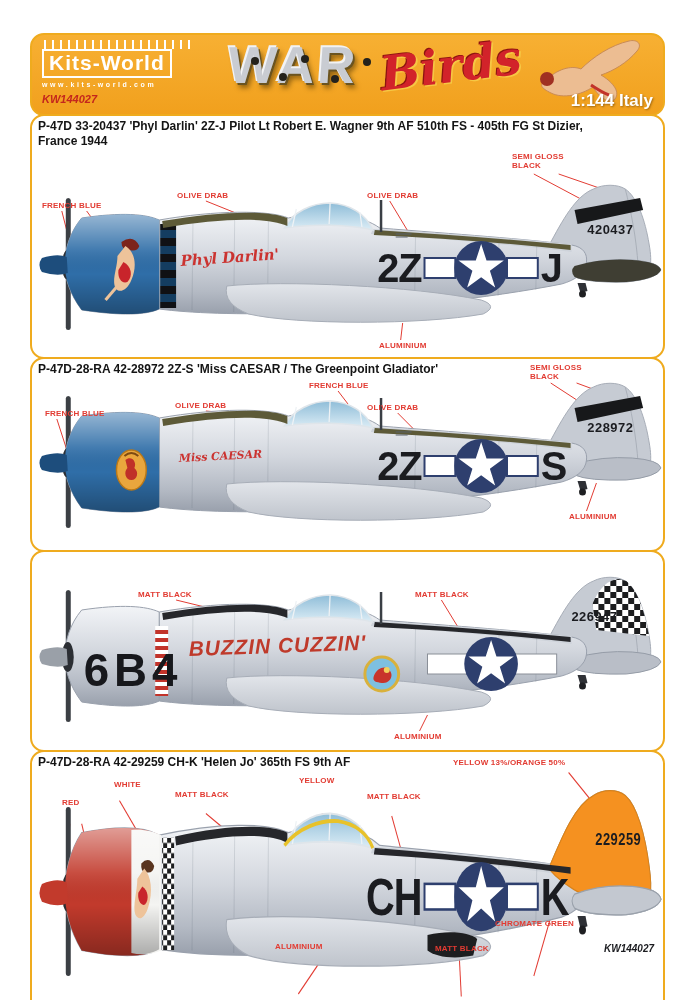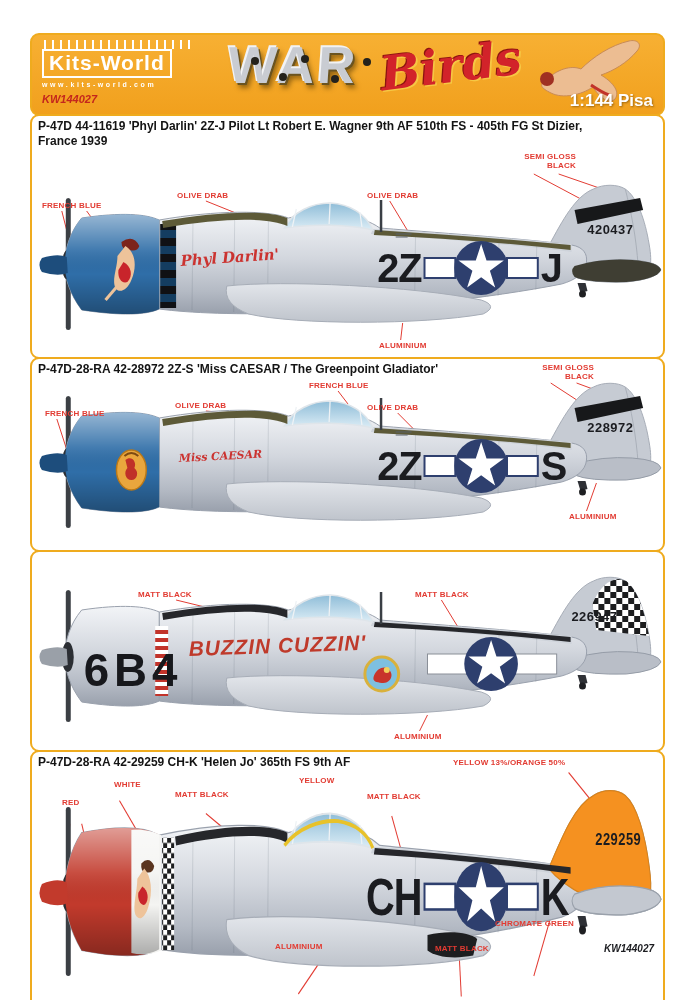--- a/index.html
+++ b/index.html
@@ -1,20 +1,20 @@
 <!DOCTYPE html>
 <html><head>
 <meta charset="utf-8">
 <style>
   html,body{margin:0;padding:0}
   body{width:695px;height:1000px;background:#fff;position:relative;
        font-family:"Liberation Sans",sans-serif;overflow:hidden}
   .sheet{position:absolute;left:30px;top:35px;width:635px}
 
-  .panel{position:relative;border:2px solid #efab1e;border-radius:9px;
+  .panel{position:relative;border:2px solid #efab1e;border-radius:14px;
          background:#fff;margin-top:-2px;overflow:hidden;box-sizing:border-box}
 
   
   .banner{height:83px;background:linear-gradient(180deg,#f7b033,#f1a01d);z-index:5}
   .logo{position:absolute;left:10px;top:5px}
   .logo-bars{height:9px;width:148px;margin-left:2px;
     background:repeating-linear-gradient(90deg,#fff 0 2px,rgba(255,255,255,0) 2px 8px)}
   .logo-name{font-weight:700;font-size:21px;line-height:24px;color:#fff;
     border:2px solid #fff;padding:0 5px 1px 5px;letter-spacing:1px;display:inline-block}
   .logo-site{font-weight:700;font-size:7px;color:#fff;letter-spacing:2.6px;margin-top:3px}
@@ -32,21 +32,21 @@
   .scale{position:absolute;right:10px;bottom:3px;font-weight:700;font-size:17px;color:#fff;
     text-shadow:1px 1px 2px rgba(100,60,0,.55)}
 
   
   .sec1{height:245px}.sec2{height:195px}.sec3{height:202px}.sec4{height:278px}
   .title{position:absolute;left:6px;top:3px;z-index:4;width:612px;
     font-weight:700;font-size:12px;line-height:14.5px;color:#141414}
   .plane-svg{position:absolute;left:0;top:0;width:100%;height:100%;z-index:1}
   .lbl{position:absolute;z-index:3;font-weight:700;font-size:8px;line-height:9px;
     color:#e23b32;letter-spacing:.2px;white-space:nowrap}
-  .lbl.multi{white-space:normal;width:64px;text-align:right}
+  .lbl.multi{white-space:normal;width:64px;text-align:left}
   .sheetcode{position:absolute;z-index:3;font-weight:700;font-style:italic;
     font-size:10px;color:#1b1c20}
 
   
   .code{font-family:"Liberation Sans",sans-serif;font-weight:700;font-size:40px;
     fill:#1b1c20;letter-spacing:-1px}
   .tailnum{font-family:"Liberation Sans",sans-serif;font-weight:700;font-size:13px;
     fill:#1b1c20;text-anchor:middle;letter-spacing:.5px}
   .noseart{font-family:"DejaVu Serif",serif;font-style:italic;font-weight:700;
     font-size:15px;fill:#cb3330}
@@ -140,27 +140,27 @@
       <div class="logo-code">KW144027</div>
     </div>
     <div class="war">WAR</div>
     <span class="holes"></span>
     <div class="birds">Birds</div>
     <svg class="pinup-hdr" width="130" height="74" viewBox="0 0 130 74">
       <path d="M14,44 C26,32 40,28 50,32 C62,20 80,8 98,4 C106,2 112,7 106,14 C96,26 82,34 70,38 C80,44 90,54 84,62 C78,68 68,60 62,50 C50,58 32,62 20,56 C10,51 8,48 14,44 Z" fill="#ecbd92" stroke="#c98b56" stroke-width="1"></path>
       <circle cx="16" cy="42" r="7" fill="#a03022"></circle>
       <path d="M60,48 C66,52 72,56 78,58" stroke="#c2332a" stroke-width="3" fill="none"></path>
     </svg>
-    <div class="scale">1:144 Pisa</div>
+    <div class="scale">1:144 Italy</div>
   </div>
 
   <div class="panel sec1">
     <div class="title">
-      <span>P-47D 44-11619 'Phyl Darlin' 2Z-J Pilot Lt Robert E. Wagner 9th AF 510th FS - 405th FG St Dizier,</span><br>
-      <span>France 1939</span>
+      <span>P-47D 33-20437 'Phyl Darlin' 2Z-J Pilot Lt Robert E. Wagner 9th AF 510th FS - 405th FG St Dizier,</span><br>
+      <span>France 1944</span>
     </div>
     <div class="lbl" style="left:10px;top:85px">FRENCH BLUE</div>
     <div class="lbl" style="left:145px;top:75px">OLIVE DRAB</div>
     <div class="lbl" style="left:335px;top:75px">OLIVE DRAB</div>
     <div class="lbl multi" style="left:480px;top:36px">SEMI GLOSS BLACK</div>
     <div class="lbl" style="left:347px;top:225px">ALUMINIUM</div>
 
     <svg class="plane-svg" viewBox="0 0 635 241" preserveAspectRatio="none">
       <g class="leads">
         <line x1="30" y1="95" x2="43" y2="146"></line>

